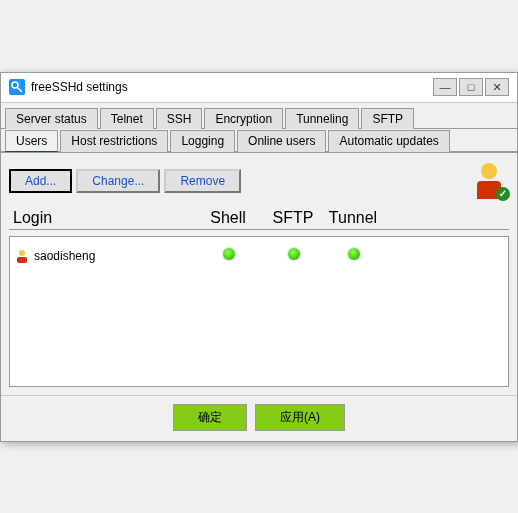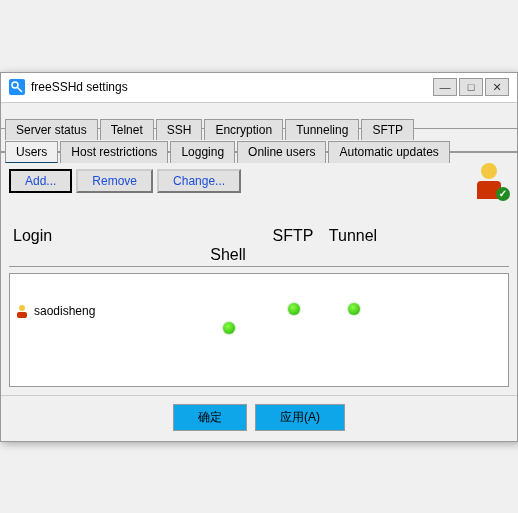--- a/index.html
+++ b/index.html
@@ -83,21 +83,21 @@
       padding: 3px 10px;
       font-size: 12px;
       border: 1px solid #999;
       border-bottom: none;
       background: #e1e1e1;
       cursor: pointer;
       margin-right: 2px;
       color: #000;
       white-space: nowrap;
       position: relative;
-      top: 12px;
+      top: 1px;
     }
     .tab.active {
       background: #f0f0f0;
       border-bottom: 1px solid #0c4a6e;
       font-weight: normal;
       z-index: 1;
     }
 
     .content {
       flex: 1;
@@ -175,21 +175,21 @@
 
     .table-header {
       display: flex;
       padding: 2px 4px;
       font-size: 16px;
       border-bottom: 1px solid #999;
       color: #000;
       align-items: center;
     }
     .col-login { flex: 0 0 180px; }
-    .col-shell { flex: 0 0 70px; text-align: center; margin-top: 37px; }
+    .col-shell { flex: 0 0 70px; text-align: center; }
     .col-sftp  { flex: 0 0 60px; text-align: center; }
     .col-tunnel { flex: 0 0 60px; text-align: center; }
 
     .table-area {
       flex: 1;
       border: 1px solid #999;
       background: #fff;
       overflow-y: auto;
       position: relative;
     }
@@ -227,21 +227,21 @@
       justify-content: center;
       align-items: center;
       gap: 8px;
       padding: 8px 0 10px;
       border-top: 1px solid #ccc;
     }
     .footer-btn {
       padding: 4px 24px;
       font-size: 12px;
       border: 1px solid #999;
-      background: #0ea5e9;
+      background: #84cc16;
       cursor: pointer;
       color: #000;
       min-width: 72px;
       text-align: center;
     }
   </style>
 </head>
 <body>
 
 <div class="window">
@@ -275,22 +275,22 @@
     <div class="tab">Host restrictions</div>
     <div class="tab">Logging</div>
     <div class="tab">Online users</div>
     <div class="tab">Automatic updates</div>
   </div>
 
   <div class="content">
 
     <div class="toolbar">
       <button class="btn btn-add">Add...</button>
+      <button class="btn">Change...</button>
       <button class="btn">Remove</button>
-      <button class="btn">Change...</button>
       <div class="avatar-area">
         <div class="avatar">
           <div class="person-body">
             <div class="person-head"></div>
             <div class="person-torso"></div>
             <div class="person-check">✓</div>
           </div>
         </div>
       </div>
     </div>

